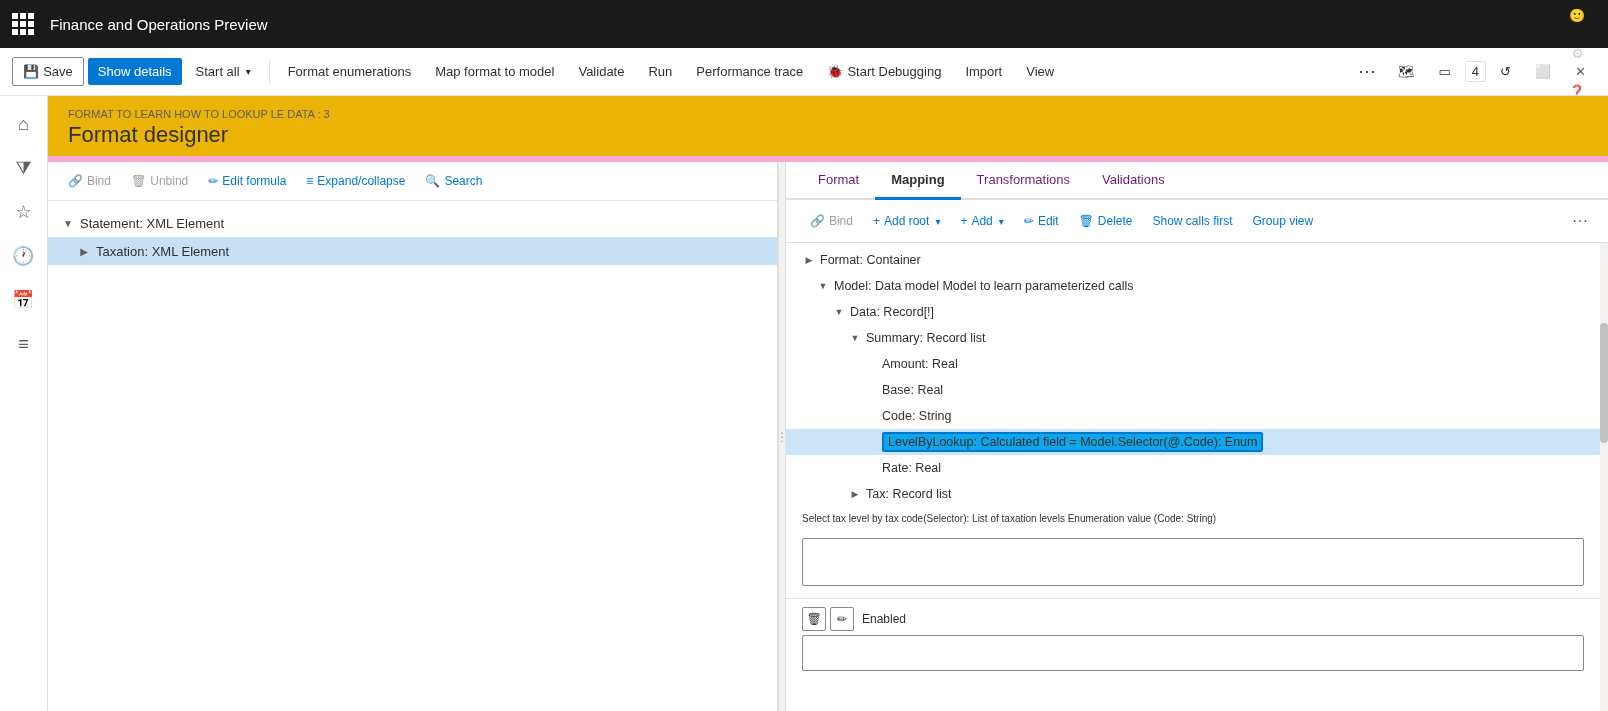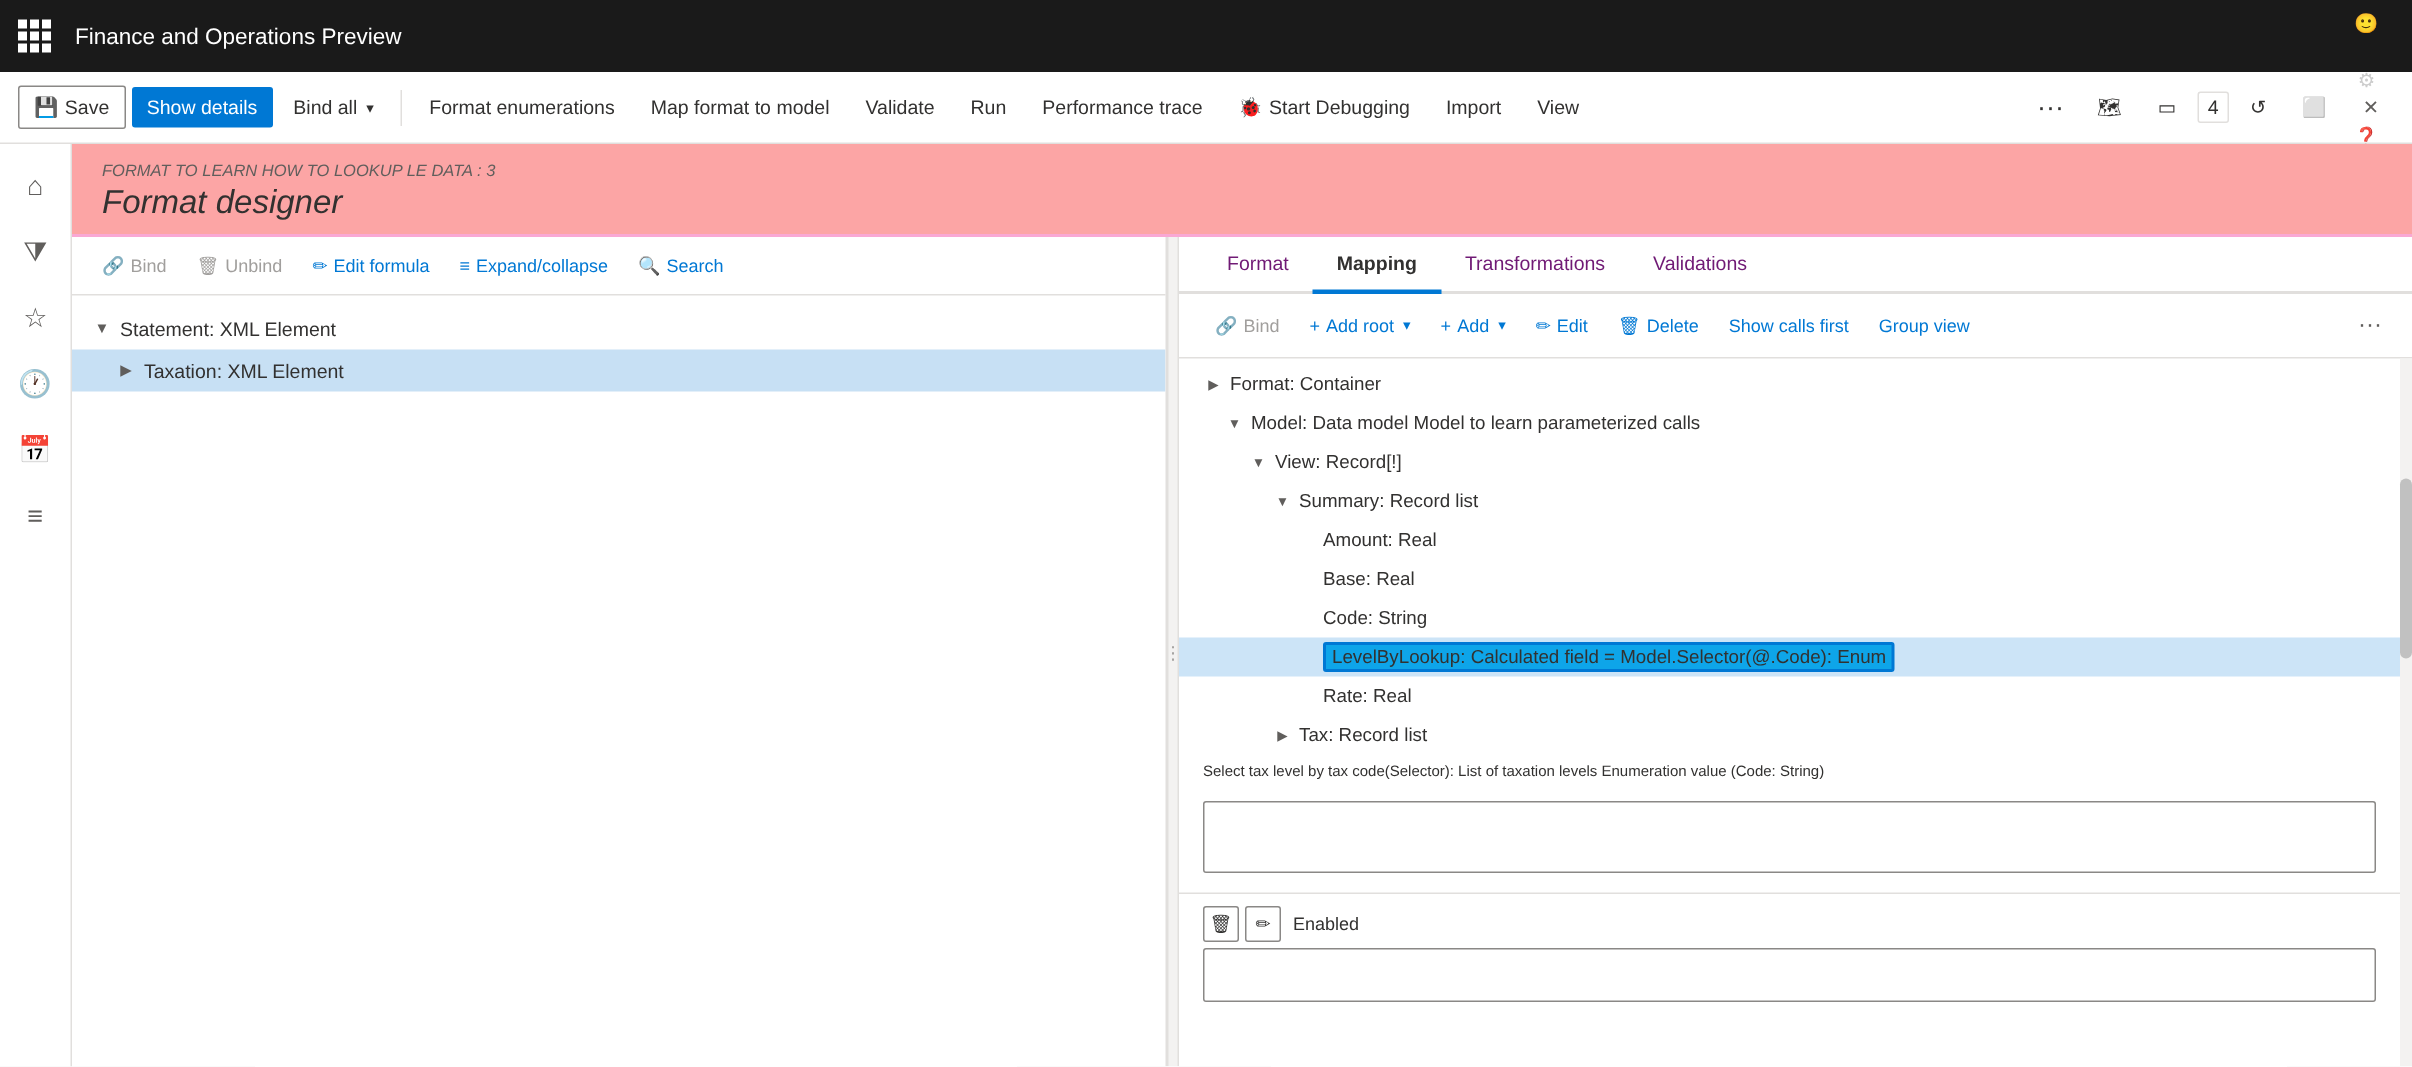--- a/index.html
+++ b/index.html
@@ -78,23 +78,22 @@
       flex: 1;
       display: flex;
       flex-direction: column;
       background: white;
       overflow: hidden;
     }
 
     
     .page-header {
       padding: 12px 20px 8px 20px;
-      background: #fca5a5;
-      border-bottom: 2px solid #f9a8d4;
-      font-style: italic;
+      background: #eab308;
+      border-bottom: 6px solid #f9a8d4;
     }
     .page-subtitle { font-size: 11px; color: #605e5c; text-transform: uppercase; margin-bottom: 2px; }
     .page-title { font-size: 22px; font-weight: 300; color: #323130; }
 
     
     .split-area {
       display: flex;
       flex: 1;
       overflow: hidden;
     }
@@ -310,21 +309,21 @@
 
 <div class="command-bar">
   <button class="cmd-save">
     <span>💾</span>
     <span>Save</span>
   </button>
   <button class="cmd-btn primary">
     <span>Show details</span>
   </button>
   <button class="cmd-btn">
-    <span>Bind all</span>
+    <span>Start all</span>
     <span class="chevron-down">▾</span>
   </button>
   <div class="cmd-separator"></div>
   <button class="cmd-btn">
     <span>Format enumerations</span>
   </button>
   <button class="cmd-btn">
     <span>Map format to model</span>
   </button>
   <button class="cmd-btn">
@@ -467,21 +466,21 @@
               <span>Format: Container</span>
             </div>
 
             <div class="map-item map-indent-1">
               <span class="map-toggle">▼</span>
               <span>Model: Data model Model to learn parameterized calls</span>
             </div>
 
             <div class="map-item map-indent-2">
               <span class="map-toggle">▼</span>
-              <span>View: Record[!]</span>
+              <span>Data: Record[!]</span>
             </div>
 
             <div class="map-item map-indent-3">
               <span class="map-toggle">▼</span>
               <span>Summary: Record list</span>
             </div>
 
             <div class="map-item map-indent-4">
               <span class="map-toggle"></span>
               <span>Amount: Real</span>

